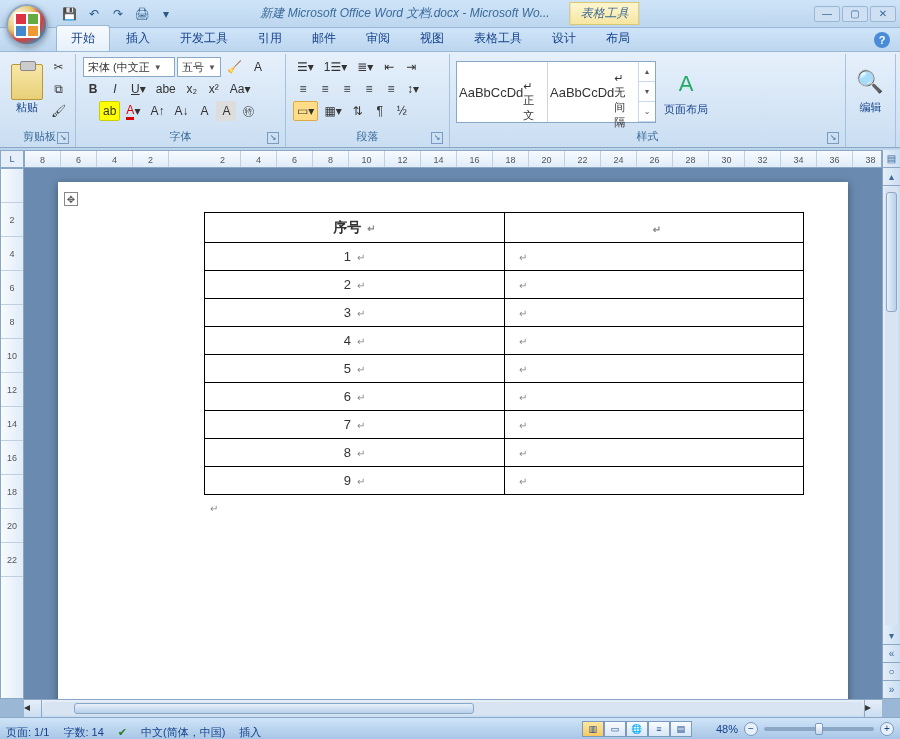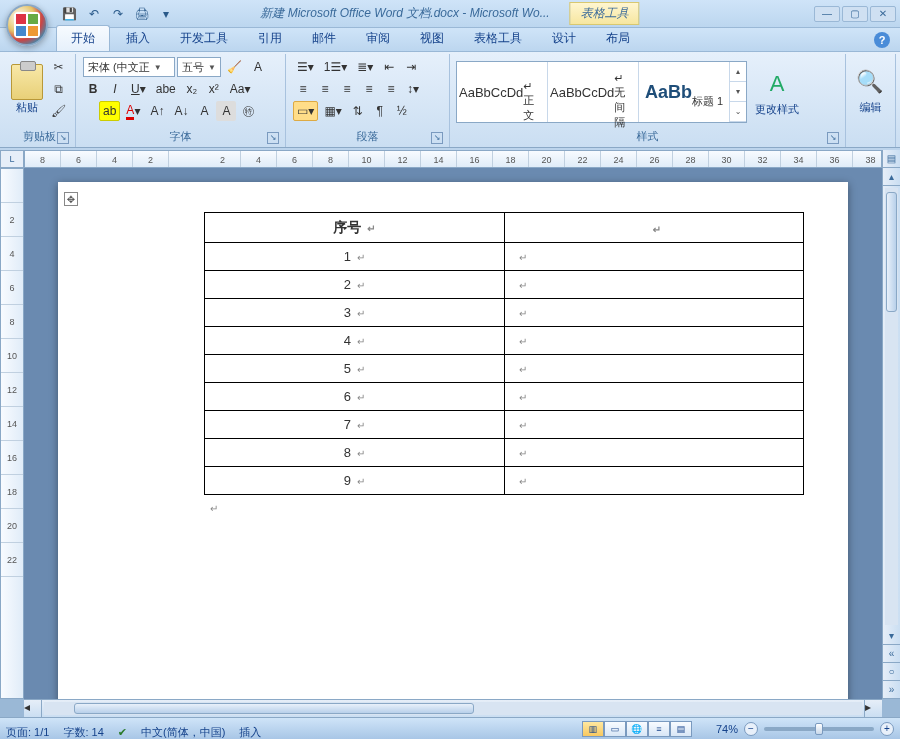--- a/index.html
+++ b/index.html
@@ -222,33 +222,29 @@
     <div class="group-body" style="align-items:center; gap:6px;">
       <div class="styles-gallery">
         <div class="style-item">
             <div class="prev">AaBbCcDd</div>
             <div class="nm">↵ 正文</div>
           </div>
         <div class="style-item">
             <div class="prev">AaBbCcDd</div>
             <div class="nm">↵ 无间隔</div>
           </div>
-        <div class="style-item">
-            <div class="prev h">AaBb</div>
-            <div class="nm">标题 1</div>
-          </div>
         <div class="gal-scroll">
             <div>▴</div>
             <div>▾</div>
             <div>⌄</div>
           </div>
       </div>
       <div class="big-btn" style="width:48px;">
         <div class="ico" style="color:#2a6;">A</div>
-        <span>更改样式</span>
+        <span>页面布局</span>
       </div>
     </div>
     <div class="group-label"><span>样式</span><span class="launcher">↘</span></div>
   </div>
 
   <div class="group" style="width:50px;">
     <div class="group-body">
       <div class="big-btn" style="width:40px;">
         <div class="ico">🔍</div>
         <span>编辑</span>
@@ -358,20 +354,20 @@
   <div class="seg">中文(简体，中国)</div>
   <div class="seg">插入</div>
   <div class="view-btns">
     <div class="vb active">▥</div>
     <div class="vb">▭</div>
     <div class="vb">🌐</div>
     <div class="vb">≡</div>
     <div class="vb">▤</div>
   </div>
   <div class="zoom">
-    <span>74%</span>
+    <span>48%</span>
     <div class="zb">−</div>
     <div class="track">
         <div class="knob"></div>
       </div>
     <div class="zb">+</div>
   </div>
 </div>
 
 </body></html>

